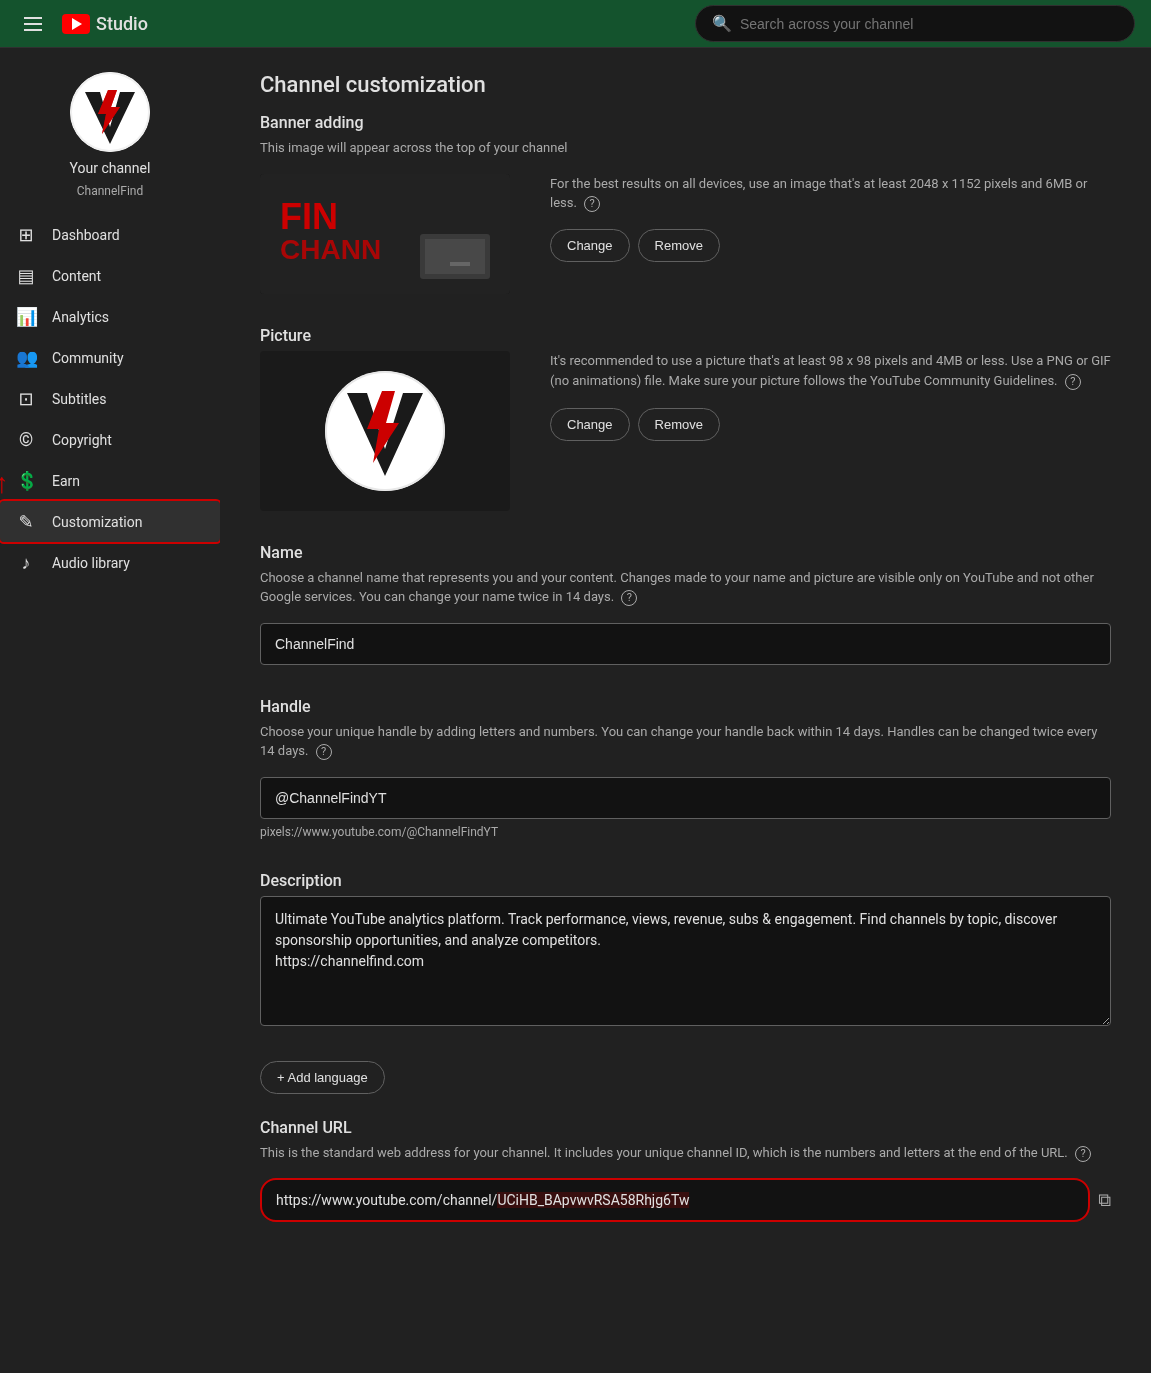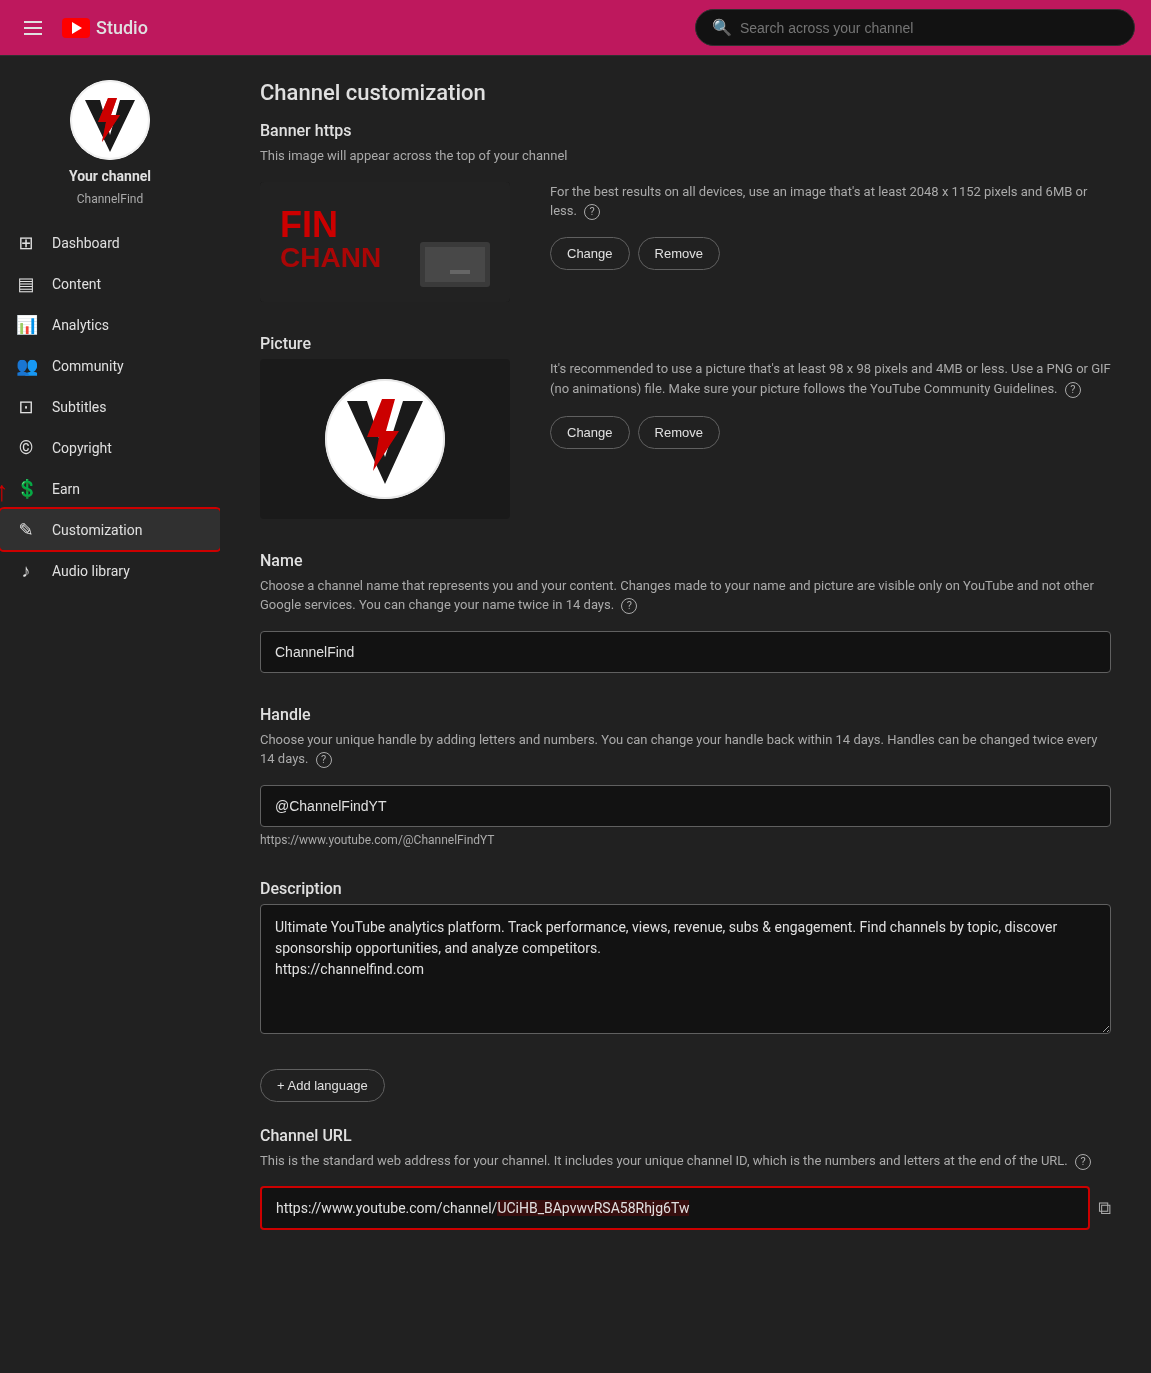--- a/index.html
+++ b/index.html
@@ -1,38 +1,38 @@
 <!DOCTYPE html>
 <html><head>
   <meta charset="utf-8">
   <style>
     * { box-sizing: border-box; margin: 0; padding: 0; }
     body { background: #212121; color: #e0e0e0; font-family: 'Roboto', Arial, sans-serif; font-size: 14px; display: flex; flex-direction: column; height: 1373px; overflow: hidden; }
     
     
-    .topbar { background: #be185d; height: 56px; display: flex; align-items: center; padding: 0 16px; gap: 16px; border-bottom: 1px solid #303030; flex-shrink: 0; }
+    .topbar { background: #14532d; height: 48px; display: flex; align-items: center; padding: 0 16px; gap: 16px; border-bottom: 1px solid #303030; flex-shrink: 0; }
     .topbar-left { display: flex; align-items: center; gap: 12px; }
     .hamburger { display: flex; flex-direction: column; gap: 4px; cursor: pointer; padding: 8px; }
     .hamburger span { display: block; width: 18px; height: 2px; background: #e0e0e0; }
     .yt-logo { display: flex; align-items: center; gap: 6px; }
     .yt-icon { width: 28px; height: 20px; background: #ff0000; border-radius: 4px; display: flex; align-items: center; justify-content: center; }
     .yt-icon::after { content: ''; border-left: 10px solid white; border-top: 6px solid transparent; border-bottom: 6px solid transparent; margin-left: 2px; }
     .yt-text { color: #e0e0e0; font-size: 18px; font-weight: 500; }
     .search-bar { margin-left: auto; background: #121212; border: 1px solid #303030; border-radius: 40px; display: flex; align-items: center; padding: 8px 16px; gap: 8px; width: 440px; }
     .search-icon { color: #aaa; font-size: 16px; }
     .search-input { background: transparent; border: none; outline: none; color: #e0e0e0; font-size: 14px; width: 100%; }
 
     
     .main-layout { display: flex; flex: 1; overflow: hidden; }
 
     
     .sidebar { width: 220px; background: #212121; flex-shrink: 0; overflow-y: auto; padding-top: 8px; }
     .sidebar-channel { display: flex; flex-direction: column; align-items: center; padding: 16px 8px 8px; gap: 8px; }
     .sidebar-avatar { width: 80px; height: 80px; border-radius: 50%; background: #f0f0f0; overflow: hidden; display: flex; align-items: center; justify-content: center; position: relative; }
-    .sidebar-channel-name { font-size: 14px; font-weight: 700; color: #e0e0e0; }
+    .sidebar-channel-name { font-size: 14px; font-weight: 400; color: #e0e0e0; }
     .sidebar-channel-handle { font-size: 12px; color: #aaa; }
     .sidebar-nav { margin-top: 8px; }
     .nav-item { display: flex; align-items: center; gap: 16px; padding: 10px 16px; cursor: pointer; border-radius: 4px; transition: background 0.15s; position: relative; }
     .nav-item.customization-active { outline: 2px solid #ff0000; background: #303030; }
     .nav-icon { font-size: 18px; color: #e0e0e0; width: 20px; text-align: center; }
     .nav-label { font-size: 14px; color: #e0e0e0; text-align: center; }
 
     
     .content { flex: 1; background: #212121; overflow-y: auto; padding: 24px 40px; }
     .page-title { font-size: 22px; font-weight: 500; color: #e0e0e0; margin-bottom: 16px; }
@@ -165,21 +165,21 @@
         <span class="nav-label">Audio library</span>
       </div>
     </div>
   </div>
 
   <div class="content">
     <h1 class="page-title">Channel customization</h1>
 
 
     <div class="section">
-      <div class="section-title">Banner https</div>
+      <div class="section-title">Banner adding</div>
       <div class="section-desc">This image will appear across the top of your channel</div>
       <div class="banner-row">
         <div class="banner-preview">
 
           <svg width="250" height="120" viewBox="0 0 250 120">
             <rect width="250" height="120" fill="#1a1a1a"></rect>
             <rect width="250" height="120" fill="#2a2a2a" opacity="0.5"></rect>
 
             <text x="20" y="55" font-size="36" font-weight="900" fill="#cc0000" font-family="Arial">FIN</text>
             <text x="20" y="85" font-size="28" font-weight="900" fill="#cc0000" font-family="Arial" opacity="0.8">CHANN</text>
@@ -237,42 +237,42 @@
       <input class="text-input" type="text" value="ChannelFind" style="">
     </div>
 
     <div class="section">
       <div class="section-title">Handle</div>
       <div class="section-desc">
         <span>Choose your unique handle by adding letters and numbers. You can change your handle back within 14 days. Handles can be changed twice every 14 days.</span>
         <span class="qmark">?</span>
       </div>
       <input class="text-input" type="text" value="@ChannelFindYT" style="">
-      <div class="handle-url">https://www.youtube.com/@ChannelFindYT</div>
+      <div class="handle-url">pixels://www.youtube.com/@ChannelFindYT</div>
     </div>
 
     <div class="section">
       <div class="section-title">Description</div>
       <textarea class="desc-textarea" style="">Ultimate YouTube analytics platform. Track performance, views, revenue, subs &amp; engagement. Find channels by topic, discover sponsorship opportunities, and analyze competitors.
 https://channelfind.com</textarea>
     </div>
 
     <div>
       <button class="add-lang-btn">+ Add language</button>
     </div>
 
     <div class="section" style="margin-top: 24px;">
       <div class="section-title">Channel URL</div>
       <div class="section-desc">
         <span>This is the standard web address for your channel. It includes your unique channel ID, which is the numbers and letters at the end of the URL.</span>
         <span class="qmark">?</span>
       </div>
       <div class="url-row">
 
-        <div style="flex:1; background:#121212; border: 2px solid #cc0000; border-radius:4px; padding: 12px 14px; color:#e0e0e0; font-size:14px; display:flex; align-items:center;">
+        <div style="flex:1; background:#121212; border: 2px solid #cc0000; border-radius:16px; padding: 12px 14px; color:#e0e0e0; font-size:14px; display:flex; align-items:center;">
           <span>https://www.youtube.com/channel/</span>
             <span style="background: rgba(204,0,0,0.2); color:#e0e0e0;">UCiHB_BApvwvRSA58Rhjg6Tw</span>
         </div>
         <span class="copy-icon" title="Copy">⧉</span>
       </div>
     </div>
 
   </div>
 </div>
 

